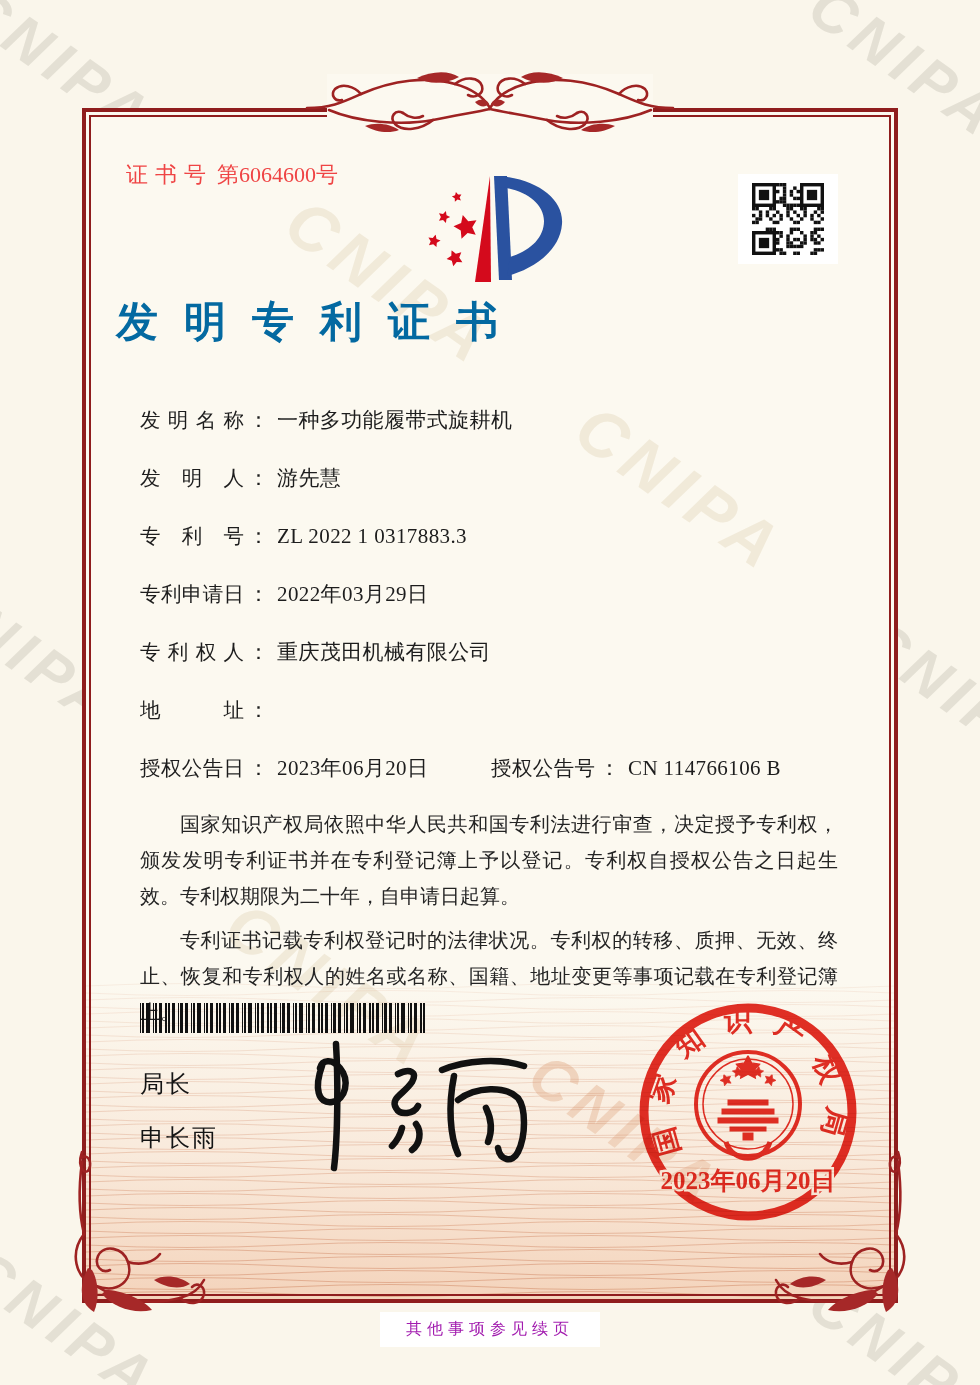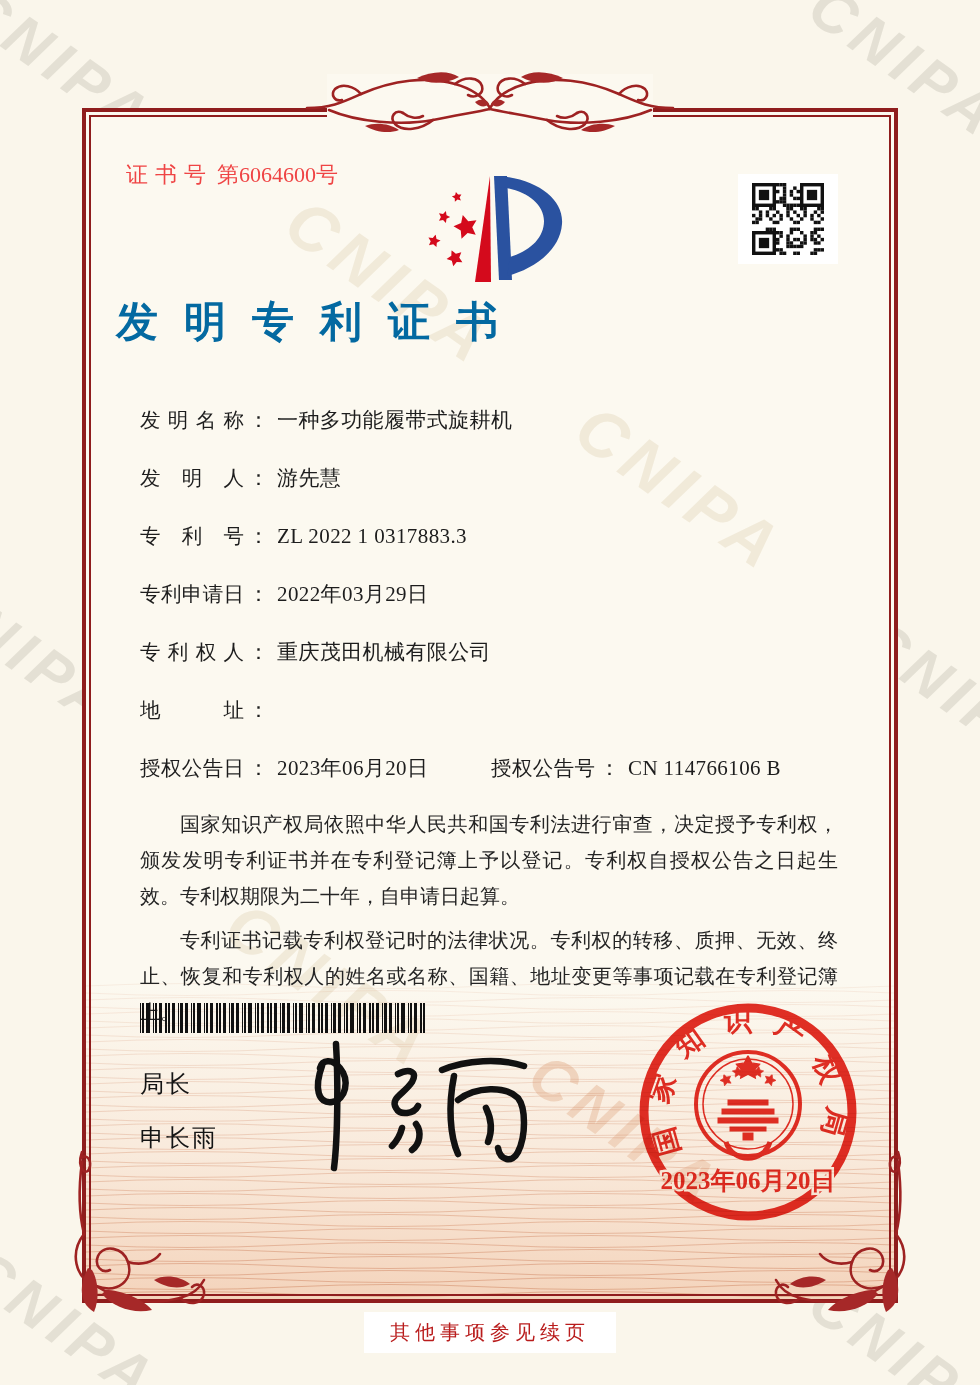--- a/index.html
+++ b/index.html
@@ -39,21 +39,21 @@
   .waves svg{position:absolute;inset:0;width:100%;height:100%;}
   .barcode{position:absolute;left:54px;top:891px;width:290px;height:30px;z-index:2;}
   .director-title{position:absolute;left:54px;top:956px;font-size:24px;color:#141414;z-index:2;
                   font-family:"Liberation Sans","DejaVu Sans",sans-serif;font-weight:500;letter-spacing:2px;}
   .director-name{position:absolute;left:54px;top:1010px;font-size:24px;color:#141414;z-index:2;
                  font-family:"Liberation Sans","DejaVu Sans",sans-serif;font-weight:500;letter-spacing:2px;}
   .sig{position:absolute;left:180px;top:924px;width:280px;height:140px;z-index:2;}
   .seal{position:absolute;left:546px;top:884px;width:232px;height:232px;z-index:3;opacity:.95;mix-blend-mode:multiply;}
   .page-no{position:absolute;left:0;top:1156px;width:100%;text-align:center;font-size:17px;color:#333;z-index:2;letter-spacing:1px;}
   .note-box{position:absolute;left:50%;top:1312px;transform:translateX(-50%);background:#ffffff;
-            padding:7px 26px;font-size:20px;letter-spacing:5px;color:#b91c1c;z-index:2;white-space:nowrap;}
+            padding:7px 26px;font-size:16px;letter-spacing:5px;color:#a21caf;z-index:2;white-space:nowrap;}
   .orn{position:absolute;z-index:5;pointer-events:none;}
   .orn-top{left:305px;top:68px;width:370px;height:84px;}
   .orn-bl{left:58px;top:1148px;width:150px;height:170px;}
   .orn-br{right:58px;top:1148px;width:150px;height:170px;transform:scaleX(-1);}
 </style>
 </head>
 <body>
 
 <svg width="0" height="0" style="position:absolute">
   <defs>

